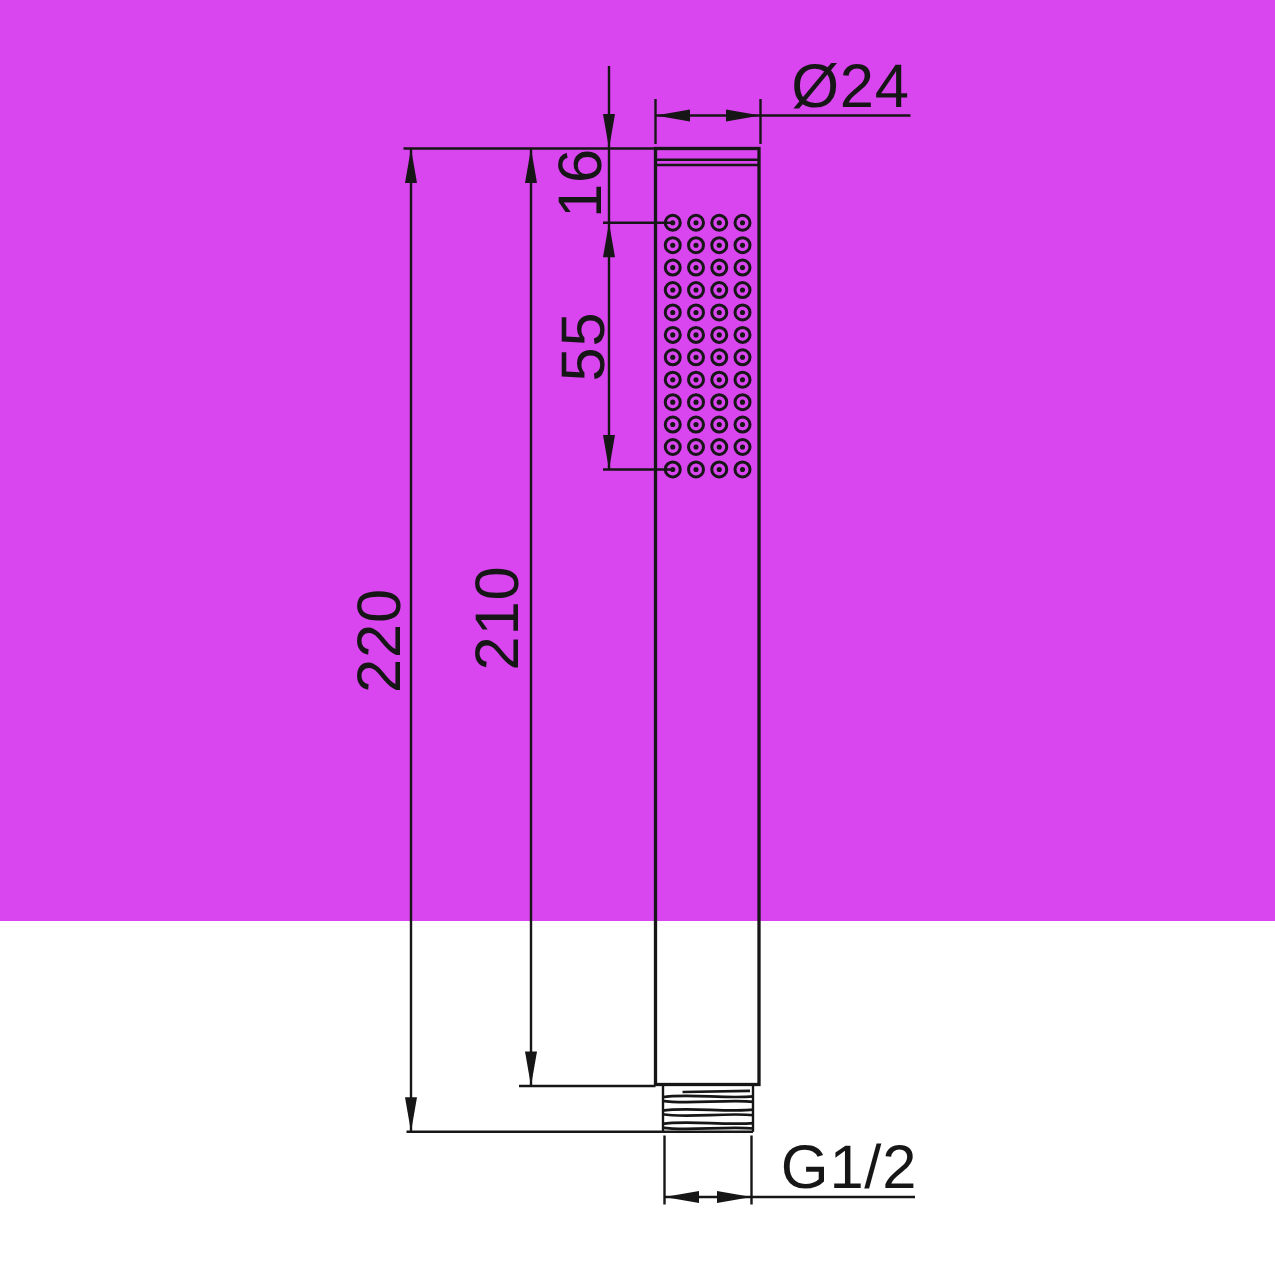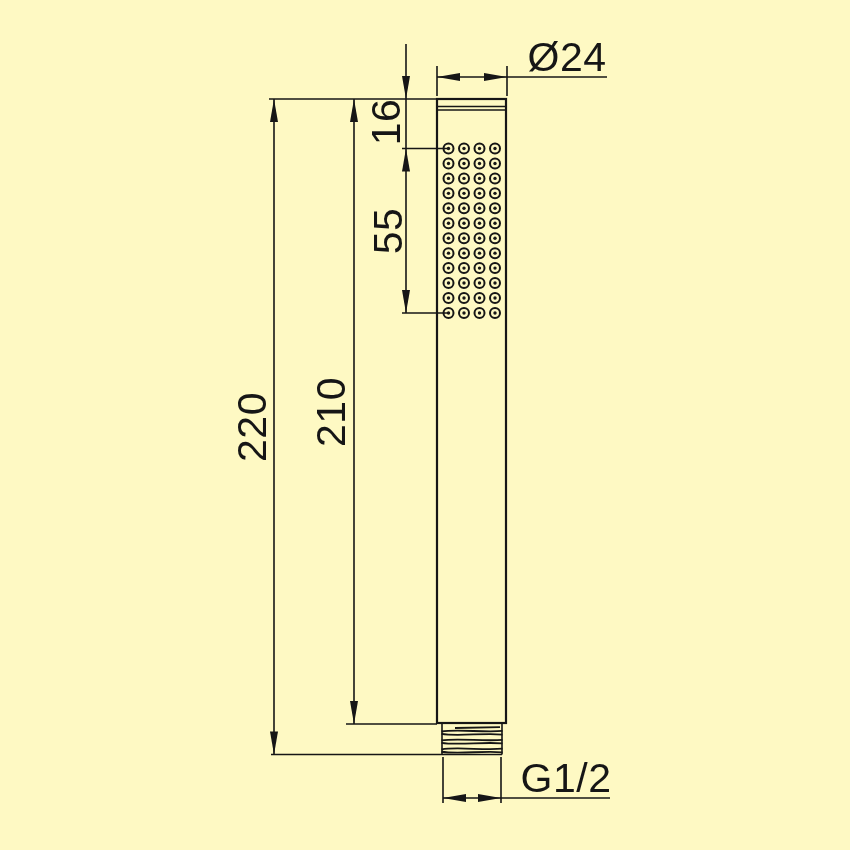--- a/index.html
+++ b/index.html
@@ -6,22 +6,22 @@
     margin: 0;
     padding: 0;
     background: #ffffff;
     width: 850px;
     height: 850px;
     font-family: "Liberation Sans", sans-serif;
   }
   #stage {
     position: relative;
     width: 850px;
-    height: 850px;
-    background: #fef9c3;
+    height: 614px;
+    background: #d946ef;
   }
   svg { display: block; }
   .dim-text {
     font-family: "Liberation Sans", sans-serif;
     font-size: 41px;
     fill: #161616;
     letter-spacing: 0.5px;
   }
   .outline { stroke: #161616; stroke-width: 2.2; fill: none; }
   .thin    { stroke: #161616; stroke-width: 1.6; fill: none; }

